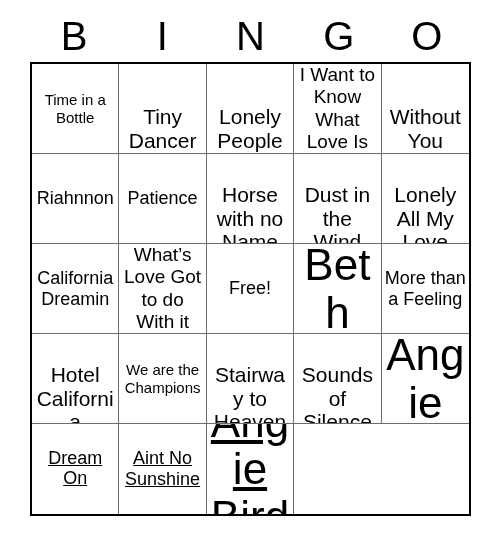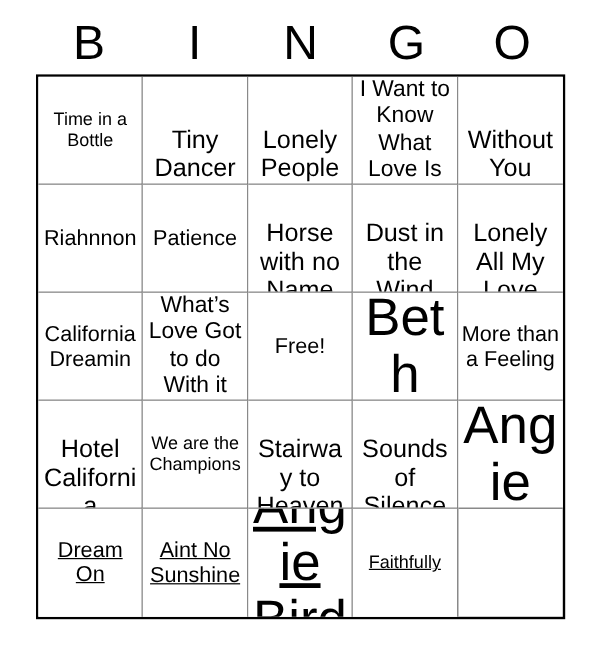--- a/index.html
+++ b/index.html
@@ -171,18 +171,15 @@
     </div>
     <div class="cell">
       <span class="cell-text fs-xl">Dream On</span>
     </div>
     <div class="cell">
       <span class="cell-text fs-md">Aint No Sunshine</span>
     </div>
     <div class="cell">
       <span class="cell-text fs-xxl">Angie Bird</span>
     </div>
-    <div class="cell">
-      <span class="cell-text fs-sm">Faithfully</span>
-    </div>
 
   </div>
 </div>
 
 </body></html>

